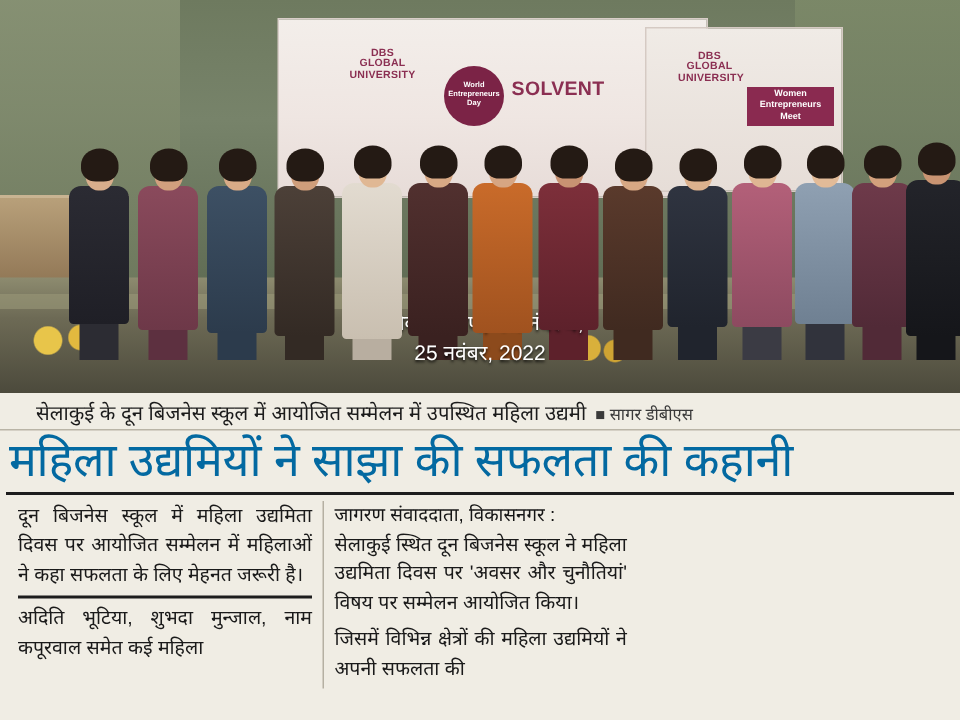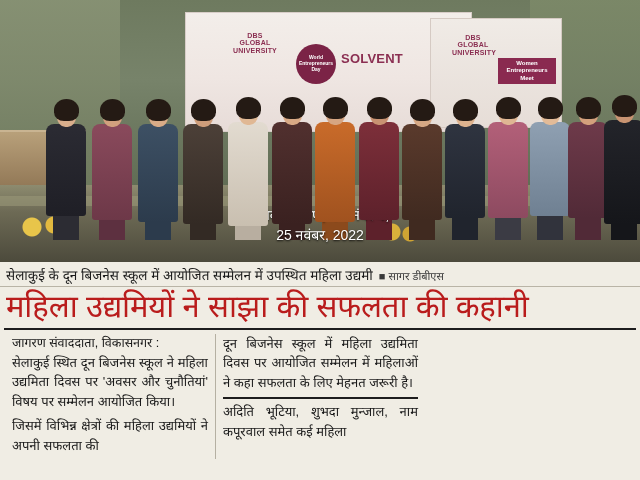--- a/index.html
+++ b/index.html
@@ -164,39 +164,39 @@
     position: absolute;
     left: 0;
     top: 262px;
     width: 640px;
     height: 218px;
     background: #f0ede4;
   }
   .photo-caption {
     display: flex;
     align-items: baseline;
-    padding: 4px 6px 2px 6px;
+    padding: 4px 6px 2px 24px;
     border-bottom: 1px solid #b9b4a6;
   }
   .photo-caption .cap-main {
     font-size: 13.5px;
     color: #1b1b1b;
     font-family: "Liberation Sans", sans-serif;
     white-space: nowrap;
   }
   .photo-caption .cap-credit {
     margin-left: 6px;
     font-size: 11px;
     color: #3a3a3a;
     white-space: nowrap;
   }
   .headline {
     font-size: 31px;
     line-height: 1.12;
-    color: #b91c1c;
+    color: #0369a1;
     padding: 3px 6px 2px 6px;
     font-family: "Liberation Sans", sans-serif;
     white-space: nowrap;
     letter-spacing: -0.2px;
   }
   .rule {
     height: 2px;
     background: #1d1d1d;
     margin: 1px 4px 4px 4px;
   }
@@ -374,36 +374,36 @@
       <span class="cap-main">सेलाकुई के दून बिजनेस स्कूल में आयोजित सम्मेलन में उपस्थित महिला उद्यमी</span>
       <span class="cap-credit">■ सागर डीबीएस</span>
     </div>
 
     <div class="headline">महिला उद्यमियों ने साझा की सफलता की कहानी</div>
     <div class="rule"></div>
 
     <div class="columns">
 
       <div class="col">
+        <div class="body-text">
+          <p>दून बिजनेस स्कूल में महिला उद्यमिता दिवस पर आयोजित सम्मेलन में महिलाओं ने कहा सफलता के लिए मेहनत जरूरी है।</p>
+        </div>
+        <div class="col-rule"></div>
+        <div class="body-text">
+          <p>अदिति भूटिया, शुभदा मुन्जाल, नाम कपूरवाल समेत कई महिला</p>
+        </div>
+      </div>
+
+      <div class="col">
         <div class="byline">जागरण संवाददाता, विकासनगर :</div>
         <div class="body-text">
           <p>सेलाकुई स्थित दून बिजनेस स्कूल ने महिला उद्यमिता दिवस पर 'अवसर और चुनौतियां' विषय पर सम्मेलन आयोजित किया।</p>
           <p>जिसमें विभिन्न क्षेत्रों की महिला उद्यमियों ने अपनी सफलता की</p>
         </div>
       </div>
 
-      <div class="col">
-        <div class="body-text">
-          <p>दून बिजनेस स्कूल में महिला उद्यमिता दिवस पर आयोजित सम्मेलन में महिलाओं ने कहा सफलता के लिए मेहनत जरूरी है।</p>
-        </div>
-        <div class="col-rule"></div>
-        <div class="body-text">
-          <p>अदिति भूटिया, शुभदा मुन्जाल, नाम कपूरवाल समेत कई महिला</p>
-        </div>
-      </div>
-
 
     </div>
 
     <div class="fade-bottom"></div>
   </div>
 
 </div>
 
 </body></html>

